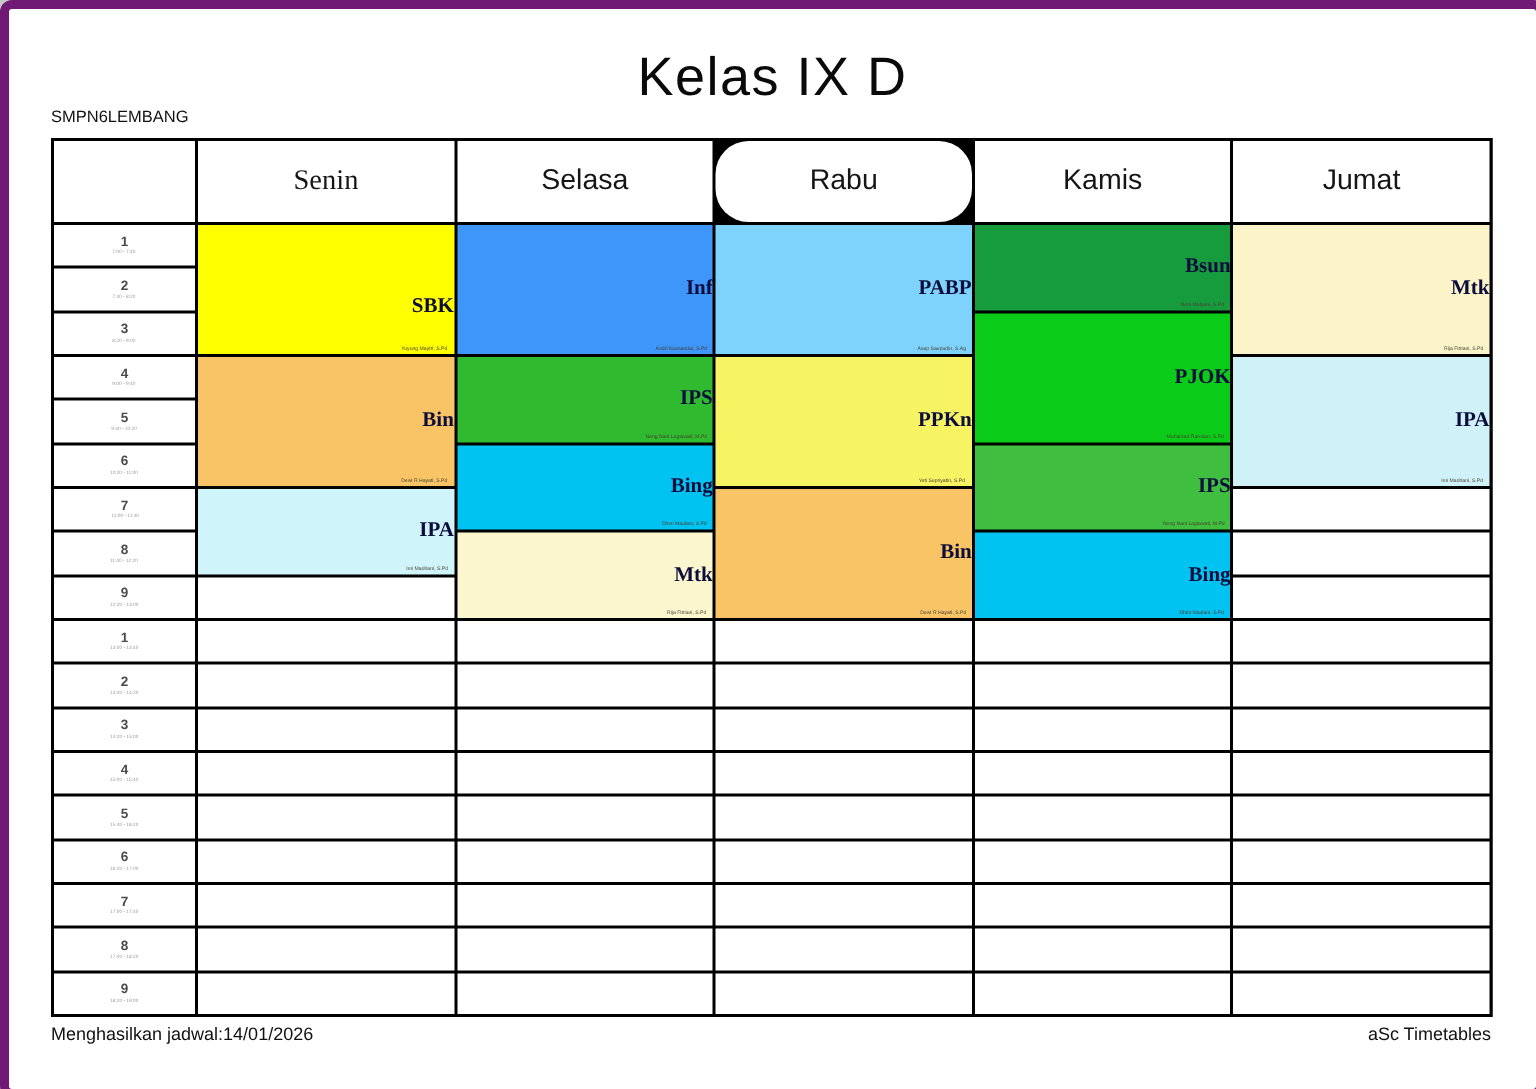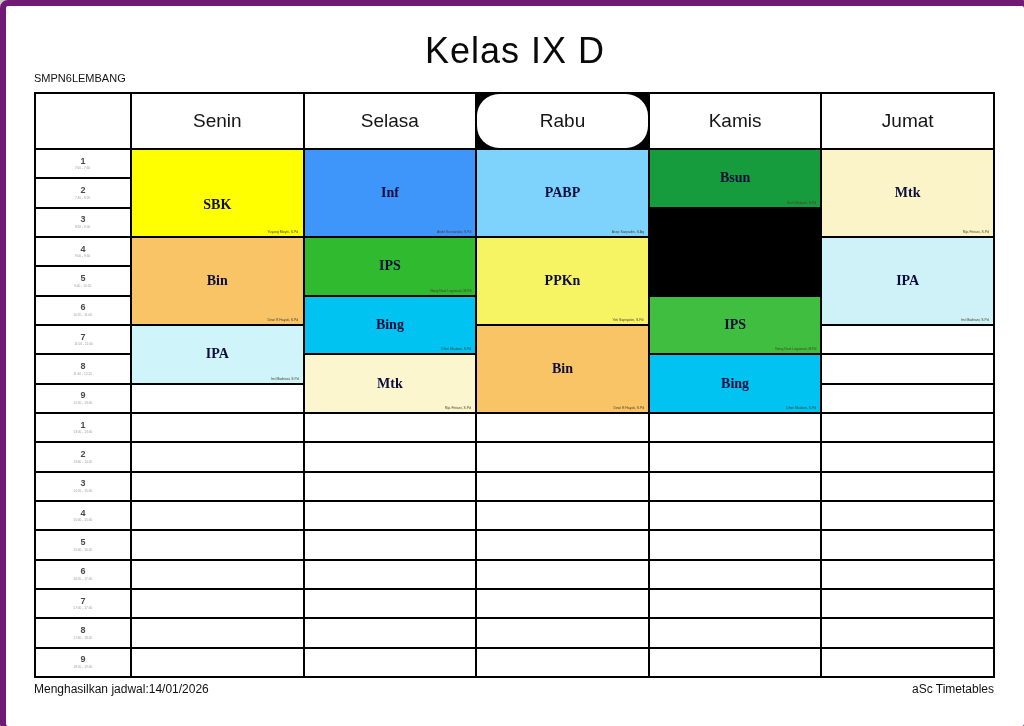--- a/index.html
+++ b/index.html
@@ -49,21 +49,21 @@
   }
   .corner{background:#fff;}
   .period-cell{
     display:flex;flex-direction:column;align-items:center;justify-content:center;
     line-height:1.1;
   }
   .period-num{font-size:9px;font-weight:bold;color:#4a4a4a;}
   .period-time{font-size:4px;color:#9a9a9a;transform:scale(.8);}
   .block{
     position:relative;
-    display:flex;align-items:center;justify-content:center;
+    display:flex;align-items:center;justify-content:flex-end;
   }
   .block .subject{
     font-family:"Liberation Serif", serif;
     font-weight:bold;
     font-size:14px;
     color:#0d0d3d;
   }
   .block .teacher{
     position:absolute;
     right:4px;bottom:2px;
@@ -74,21 +74,21 @@
 </style>
 </head>
 <body>
 
 <div class="frame">
   <div class="page-title">Kelas IX D</div>
   <div class="school-label">SMPN6LEMBANG</div>
 
   <div class="grid">
       <div class="cell corner" style="grid-area: 1 / 1;"></div>
-      <div class="cell day-header" style="grid-area: 1 / 2;">Senin</div>
+      <div class="cell day-header" style="grid-area: 1 / 2; font-family: Liberation Serif, serif;">Senin</div>
       <div class="cell day-header" style="grid-area: 1 / 3;">Selasa</div>
       <div class="cell day-header" style="grid-area: 1 / 4; border-radius: 22px;">Rabu</div>
       <div class="cell day-header" style="grid-area: 1 / 5;">Kamis</div>
       <div class="cell day-header" style="grid-area: 1 / 6; text-align: center;">Jumat</div>
       <div class="cell period-cell" style="grid-area: 2 / 1;">
         <div class="period-num">1</div>
         <div class="period-time">7:00 - 7:40</div>
       </div>
       <div class="cell period-cell" style="grid-area: 3 / 1;">
         <div class="period-num">2</div>
@@ -194,20 +194,24 @@
         <div class="subject" style="color: rgb(13, 13, 61);">PPKn</div>
         <div class="teacher">Yeti Supriyatin, S.Pd</div>
       </div>
       <div class="block" style="grid-area: 8 / 4 / span 3; background: rgb(249, 196, 101);">
         <div class="subject" style="color: rgb(13, 13, 61);">Bin</div>
         <div class="teacher">Dewi R Hayati, S.Pd</div>
       </div>
       <div class="block" style="grid-area: 2 / 5 / span 2; background: rgb(22, 156, 60);">
         <div class="subject" style="color: rgb(13, 13, 61);">Bsun</div>
         <div class="teacher">Neni Mulyani, S.Pd</div>
+      </div>
+      <div class="block" style="grid-area: 4 / 5 / span 3; background: rgb(11, 203, 25);">
+        <div class="subject" style="color: rgb(13, 13, 61);">PJOK</div>
+        <div class="teacher">Muhamad Ramdan, S.Pd</div>
       </div>
       <div class="block" style="grid-area: 7 / 5 / span 2; background: rgb(63, 190, 63);">
         <div class="subject" style="color: rgb(13, 13, 61);">IPS</div>
         <div class="teacher">Neng Nani Legiawati, M.Pd</div>
       </div>
       <div class="block" style="grid-area: 9 / 5 / span 2; background: rgb(0, 195, 242);">
         <div class="subject" style="color: rgb(13, 13, 61);">Bing</div>
         <div class="teacher">Dhini Maulani, S.Pd</div>
       </div>
       <div class="block" style="grid-area: 2 / 6 / span 3; background: rgb(251, 244, 201);">

